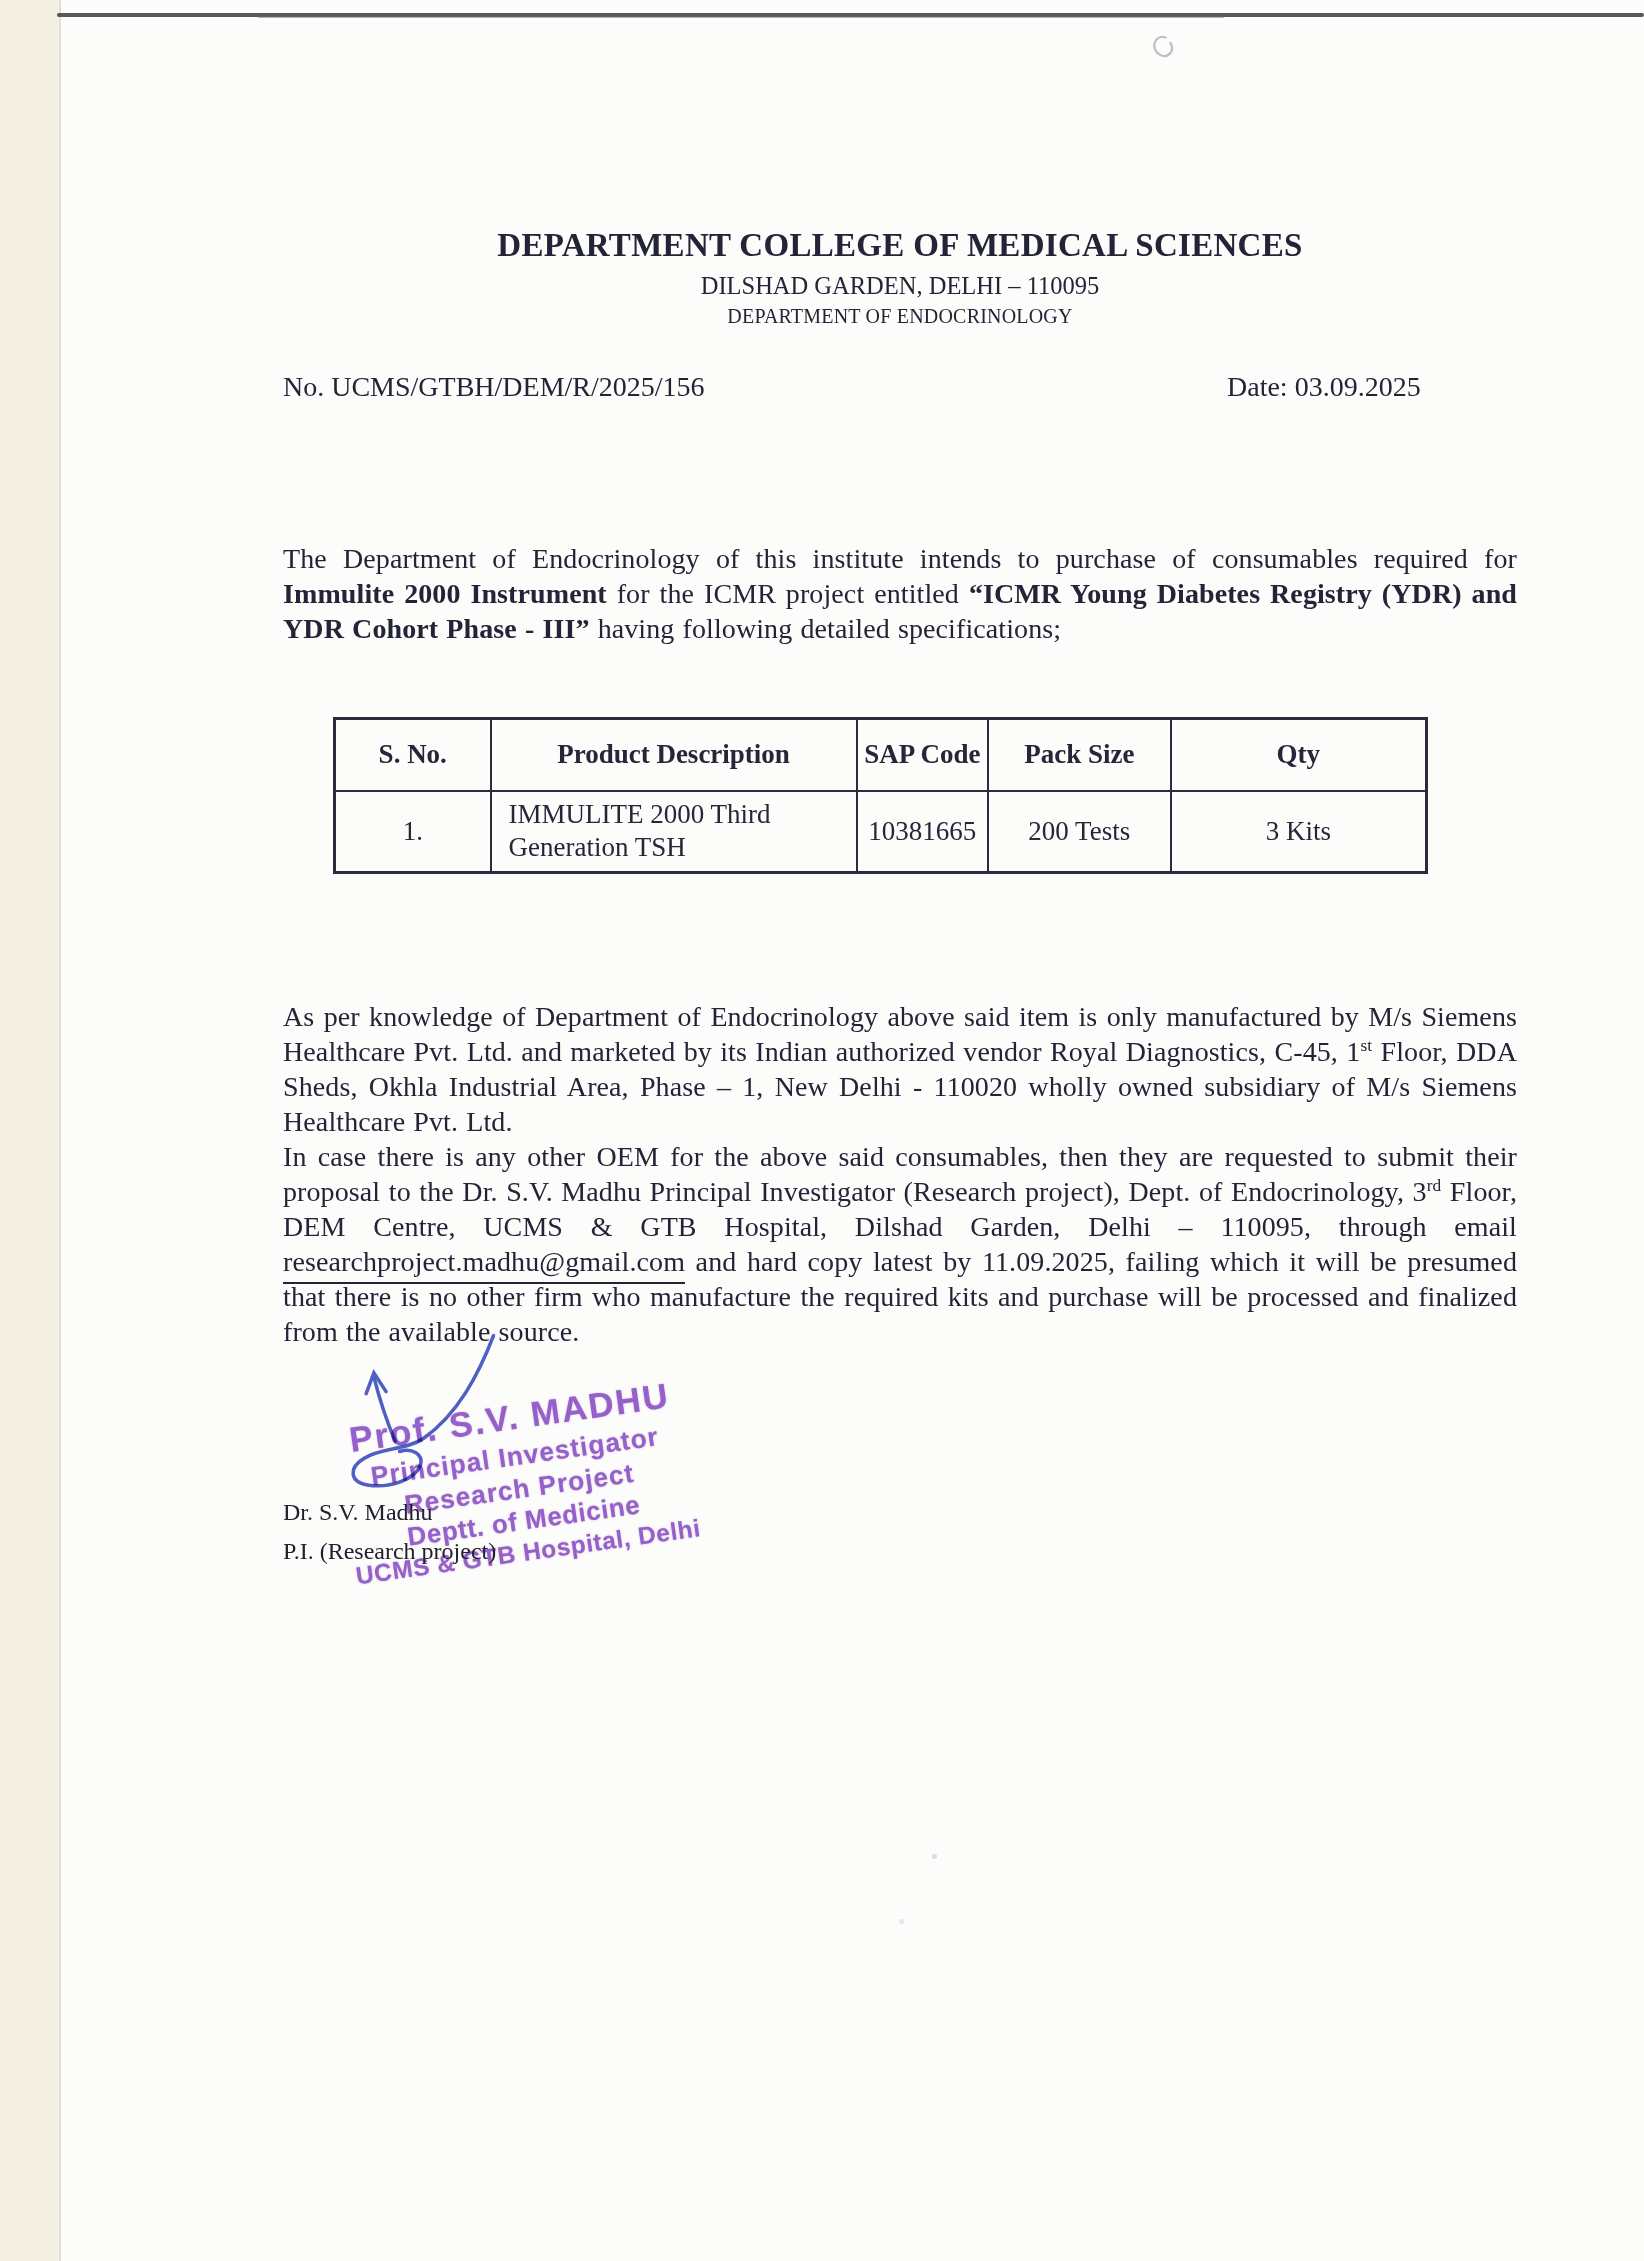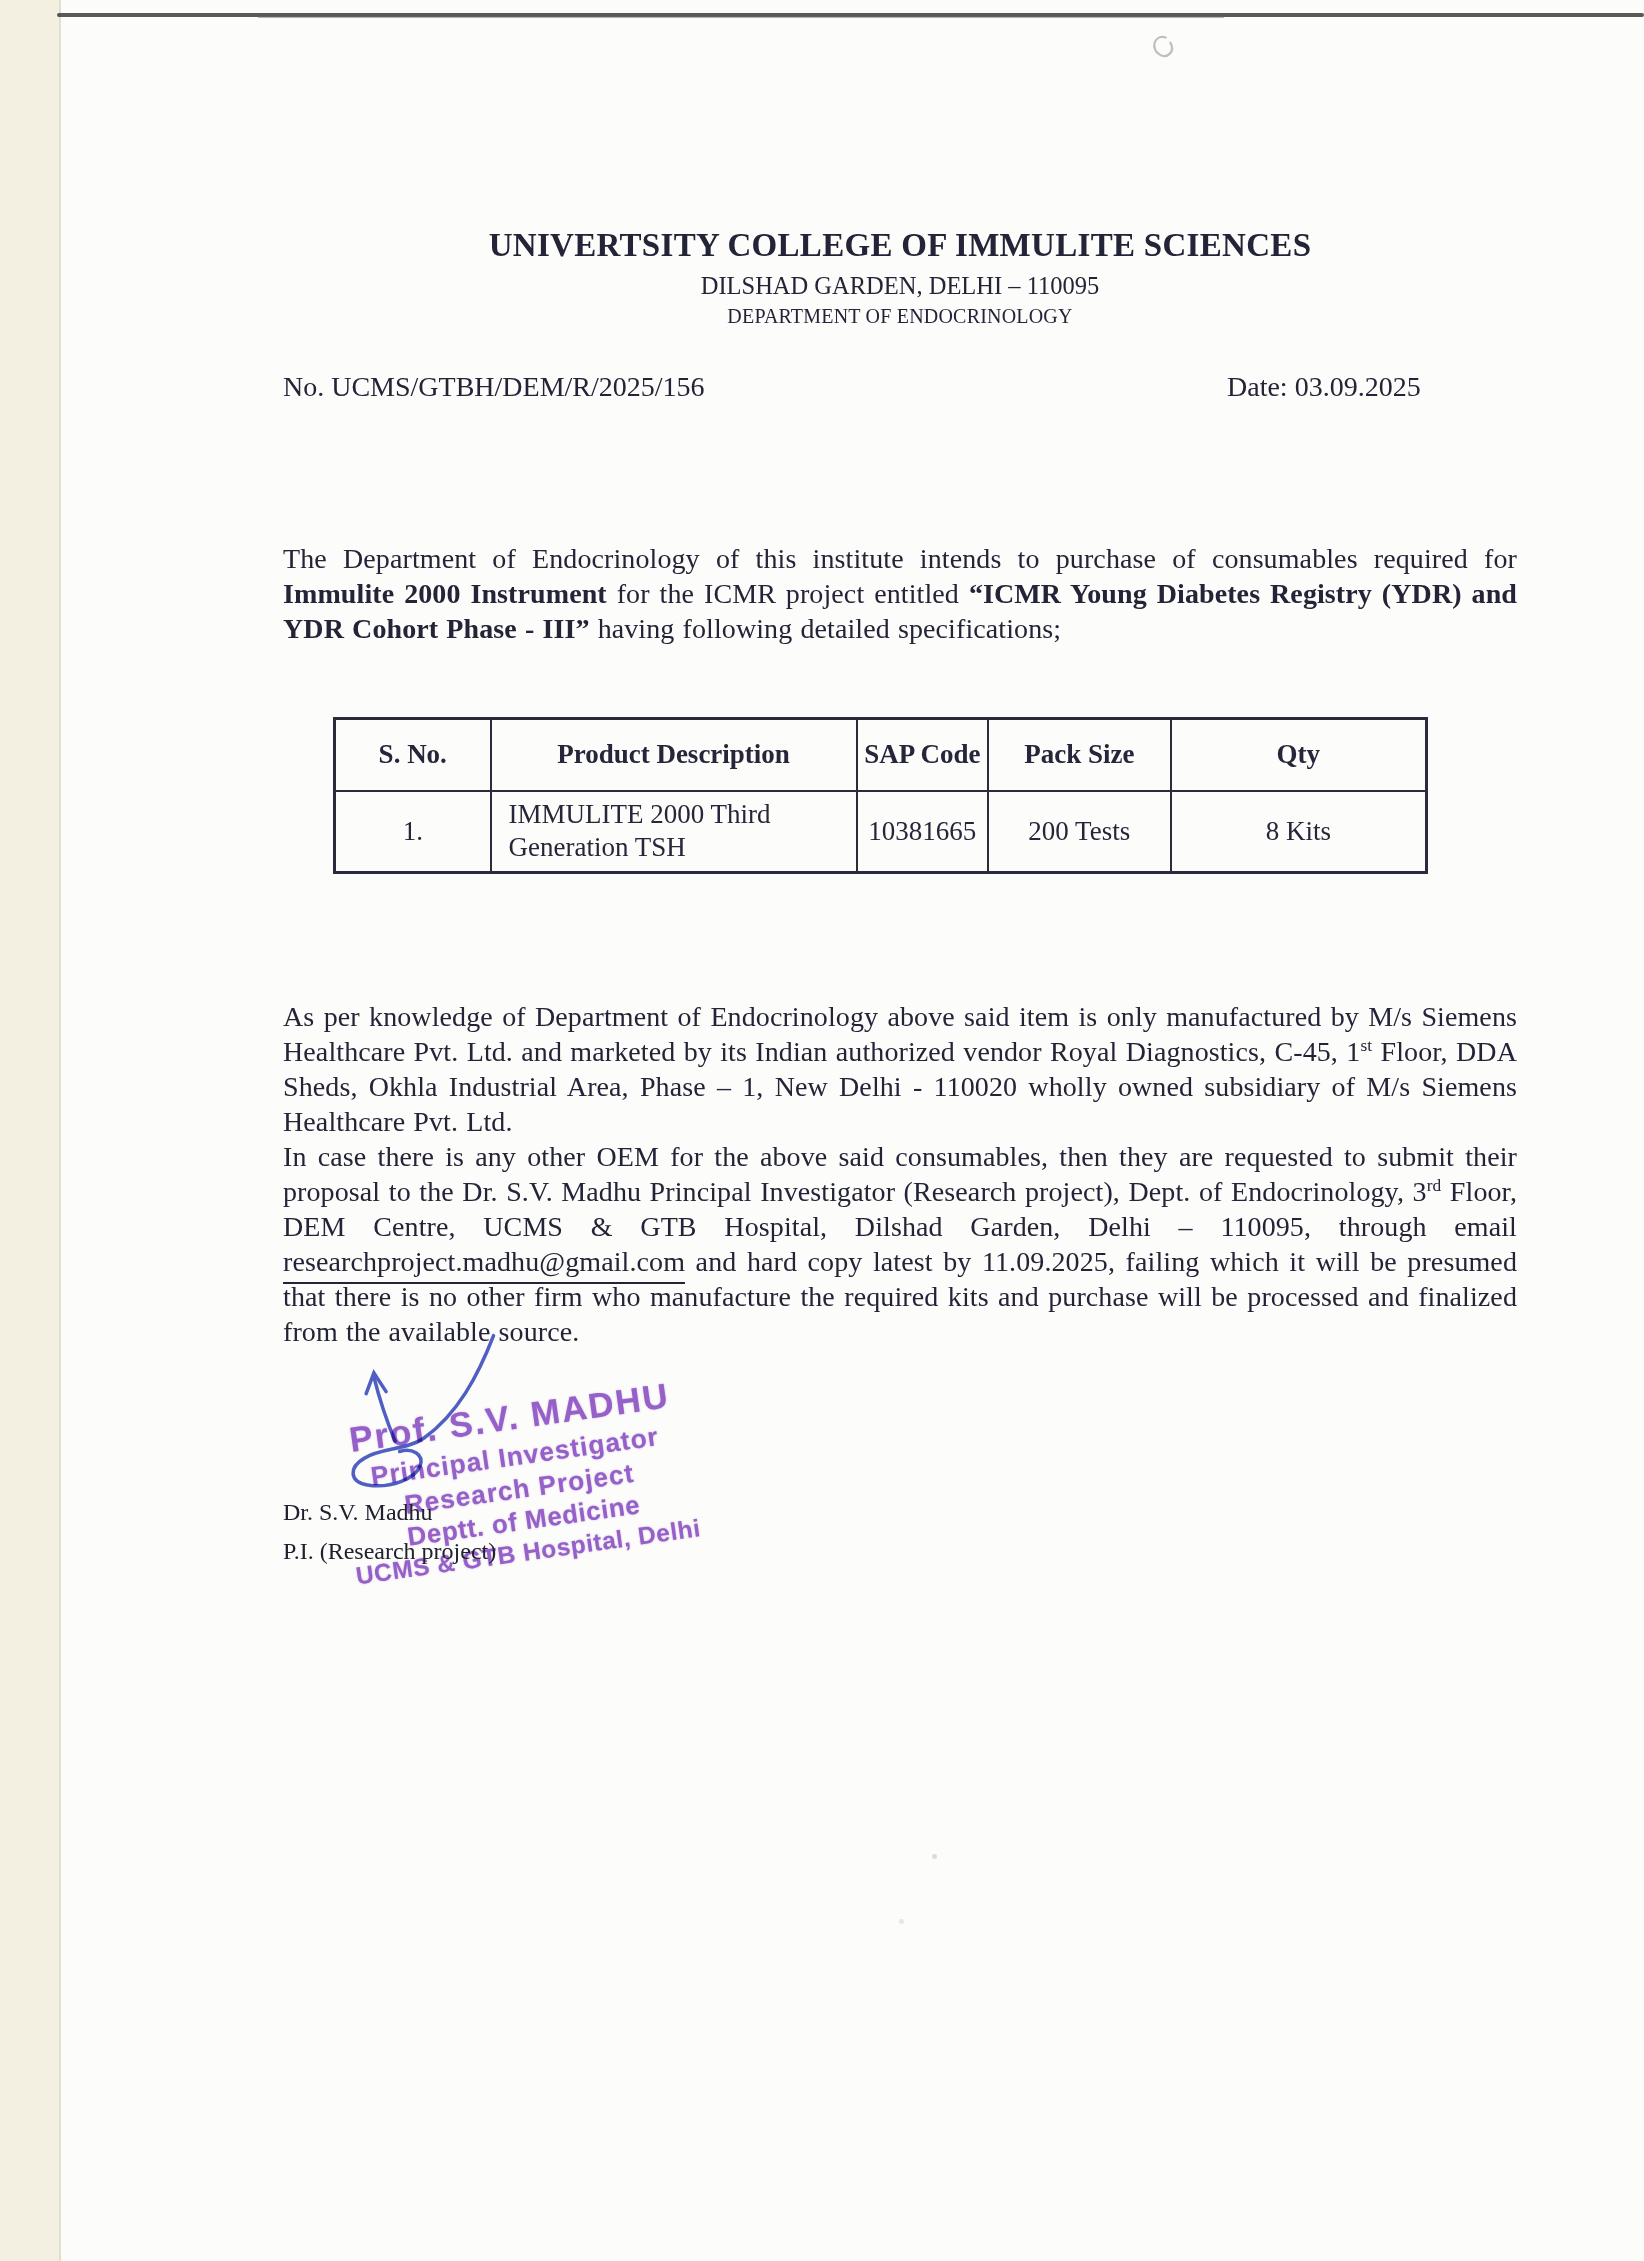--- a/index.html
+++ b/index.html
@@ -80,21 +80,21 @@
   <div class="scan-strip-edge"></div>
   <div class="scan-top-line"></div>
   <div class="scan-top-line2"></div>
   <svg class="staple-mark" viewBox="0 0 54 54">
     <path d="M32,10 C14,5 8,27 22,36 C35,44 47,31 39,18" fill="none" stroke="#8f8f93" stroke-width="3.5" stroke-linecap="round"></path>
   </svg>
   <div class="speck" style="left:932px;top:1854px;"></div>
   <div class="speck" style="left:899px;top:1919px;opacity:.3;"></div>
 
   <div class="letterhead">
-    <div class="inst-name">UNIVERTSITY COLLEGE OF IMMULITE SCIENCES</div>
+    <div class="inst-name">DEPARTMENT COLLEGE OF MEDICAL SCIENCES</div>
     <div class="inst-addr">DILSHAD GARDEN, DELHI – 110095</div>
     <div class="inst-dept">DEPARTMENT OF ENDOCRINOLOGY</div>
   </div>
 
   <div class="ref-row">
     <span class="ref-no">No. UCMS/GTBH/DEM/R/2025/156</span>
     <span class="ref-date">Date: 03.09.2025</span>
   </div>
 
 
@@ -116,21 +116,21 @@
       <th>Product Description</th>
       <th>SAP Code</th>
       <th>Pack Size</th>
       <th>Qty</th>
     </tr>
     <tr>
       <td>1.</td>
       <td class="desc-cell">IMMULITE 2000 Third Generation TSH</td>
       <td>10381665</td>
       <td>200 Tests</td>
-      <td>8 Kits</td>
+      <td>3 Kits</td>
     </tr>
   </tbody>
     </table>
 
   <div class="para p2">
     <span>As per knowledge of Department of Endocrinology above said item is only manufactured by M/s Siemens Healthcare Pvt. Ltd. and marketed by its Indian authorized vendor Royal Diagnostics, C-45, 1</span><span class="sup">st</span><span> Floor, DDA Sheds, Okhla Industrial Area, Phase – 1, New Delhi - 110020 wholly owned subsidiary of M/s Siemens Healthcare Pvt. Ltd.</span>
   </div>
 
   <div class="para p3">
     <span>In case there is any other OEM for the above said consumables, then they are requested to submit their proposal to the Dr. S.V. Madhu Principal Investigator (Research project), Dept. of Endocrinology, 3</span><span class="sup">rd</span><span> Floor, DEM Centre, UCMS &amp; GTB Hospital, Dilshad Garden, Delhi – 110095, through email </span><span class="uline">researchproject.madhu@gmail.com</span><span> and hard copy latest by 11.09.2025, failing which it will be presumed that there is no other firm who manufacture the required kits and purchase will be processed and finalized from the available source.</span>

